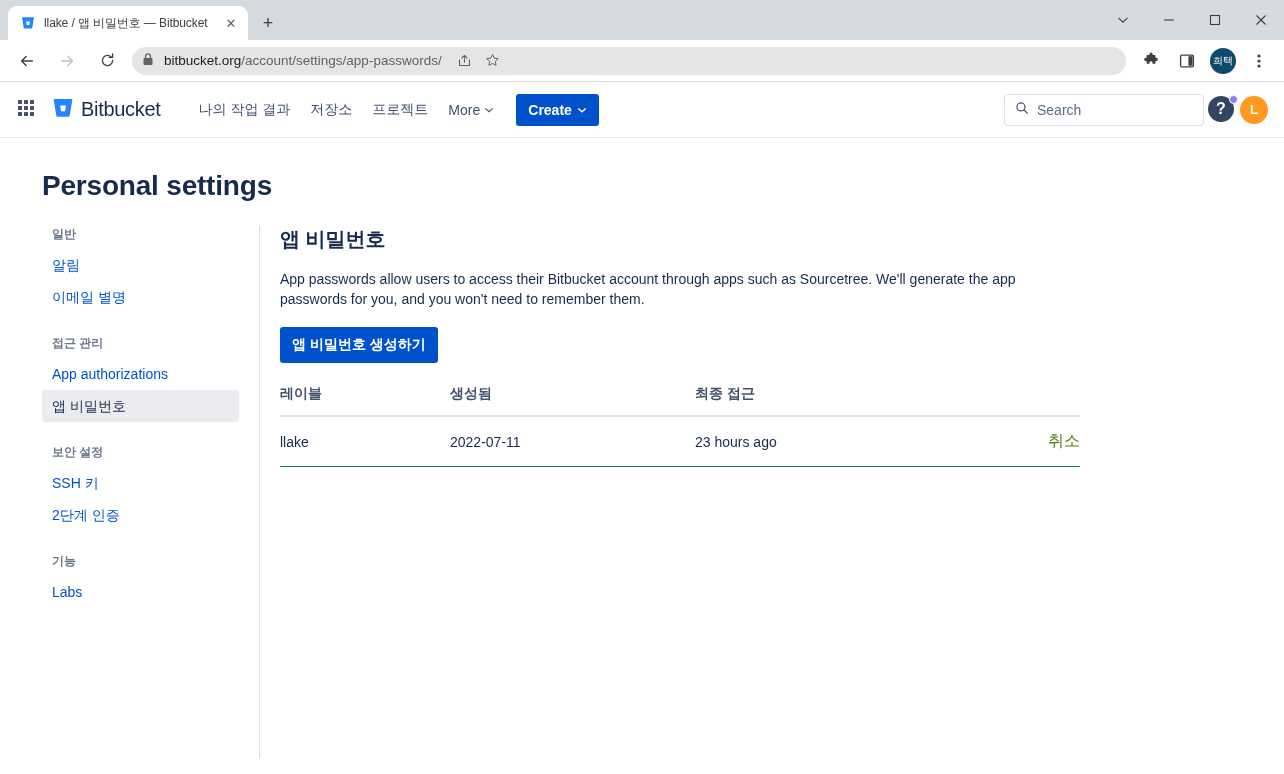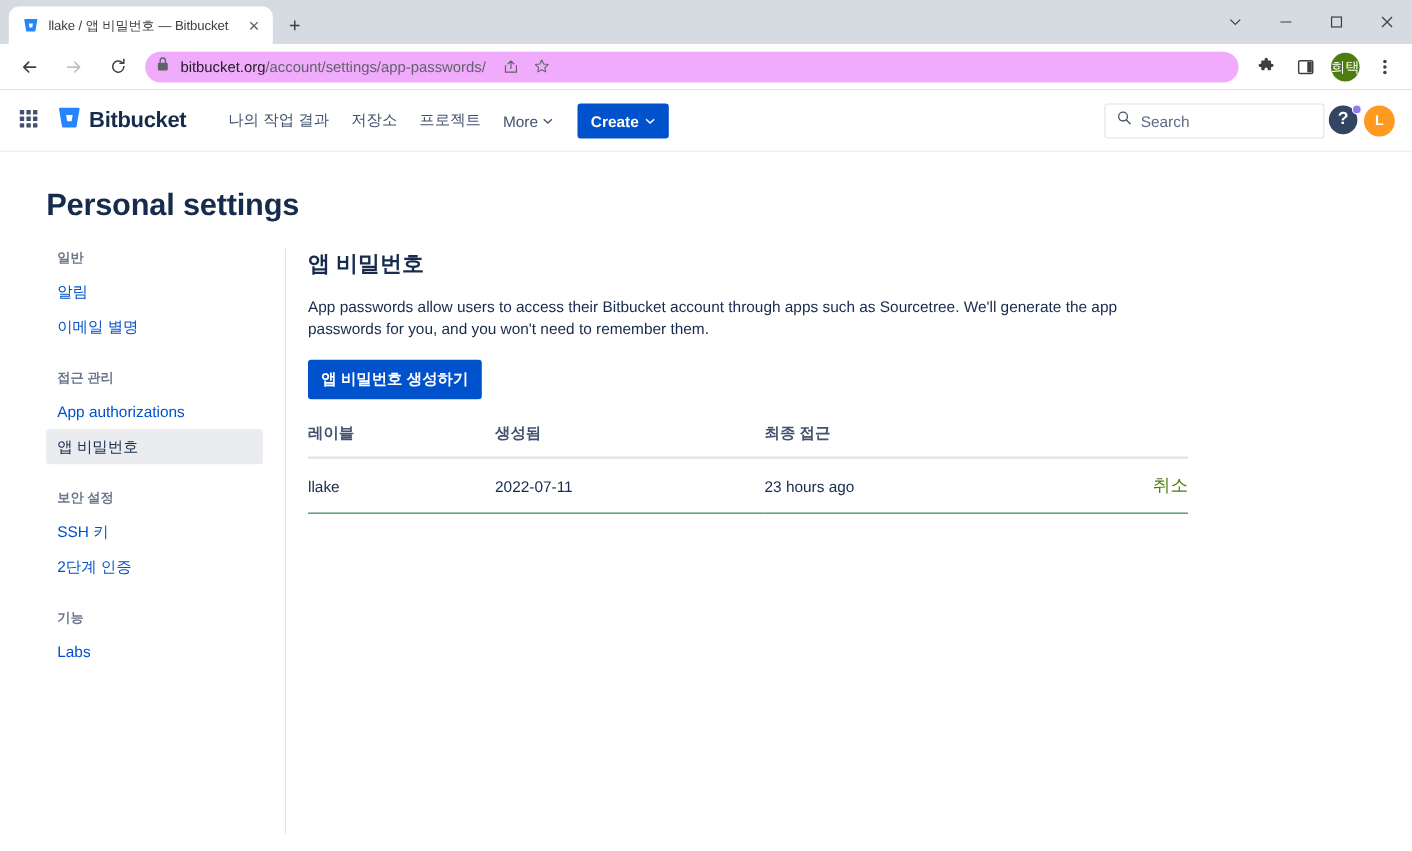--- a/index.html
+++ b/index.html
@@ -89,21 +89,21 @@
   }
   .nav-btn {
     width: 30px; height: 30px;
     display: flex; align-items: center; justify-content: center;
     border-radius: 50%;
     margin: 0 4px;
   }
   #omnibox {
     flex: 1;
     height: 28px;
-    background: #f0abfc;
+    background: #e5e5e5;
     border-radius: 14px;
     display: flex; align-items: center;
     padding: 0 10px;
     margin: 0 6px 0 4px;
     gap: 10px;
     min-width: 0;
   }
   #url-text {
     font-size: 13.5px;
     color: #202124;
@@ -120,23 +120,23 @@
   }
   .tb-icon {
     width: 30px; height: 30px;
     display: flex; align-items: center; justify-content: center;
     border-radius: 50%;
     margin: 0 2px;
   }
   #chrome-profile {
     width: 26px; height: 26px;
     border-radius: 50%;
-    background: #4d7c0f;
+    background: #0c4a6e;
     color: #fff;
-    font-size: 13px;
+    font-size: 10px;
     display: flex; align-items: center; justify-content: center;
     margin: 0 4px;
   }
 
   
   #viewport {
     flex: 1;
     background: #ffffff;
     overflow: hidden;
     position: relative;
@@ -154,21 +154,21 @@
     width: 20px; height: 20px;
     display: grid;
     grid-template-columns: repeat(3, 4px);
     grid-template-rows: repeat(3, 4px);
     gap: 2px;
     margin-right: 14px;
   }
   #app-switcher i { background: #42526e; border-radius: 0.5px; display:block; width:4px; height:4px;}
   #bb-logo { display: flex; align-items: center; gap: 7px; margin-right: 28px; }
   #bb-logo-text {
-    font-size: 20px; font-weight: bold; color: #172b4d;
+    font-size: 20px; font-weight: normal; color: #172b4d;
     letter-spacing: -0.3px;
   }
   .bb-nav-item {
     font-size: 14px;
     color: #42526e;
     padding: 6px 10px;
     border-radius: 3px;
     display: flex; align-items: center; gap: 4px;
     white-space: nowrap;
   }

